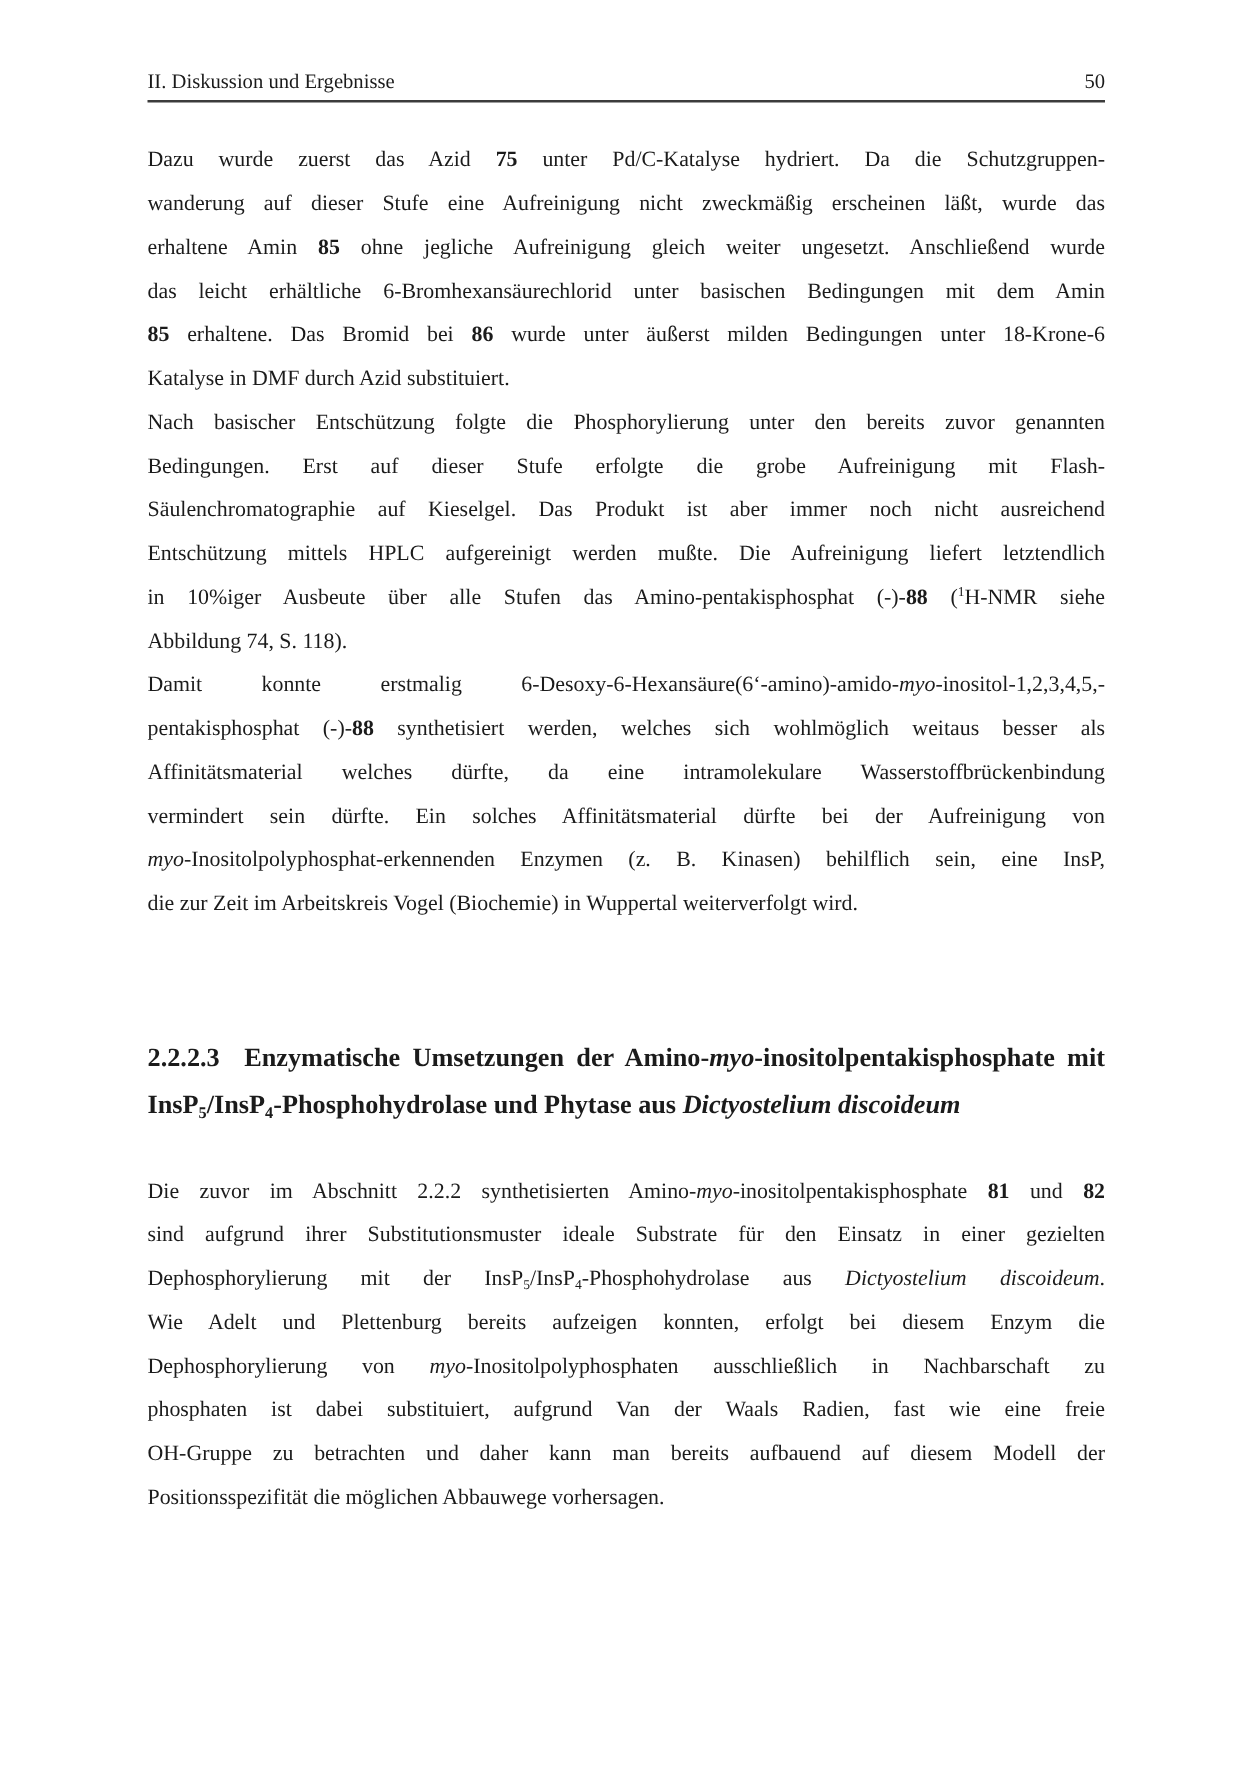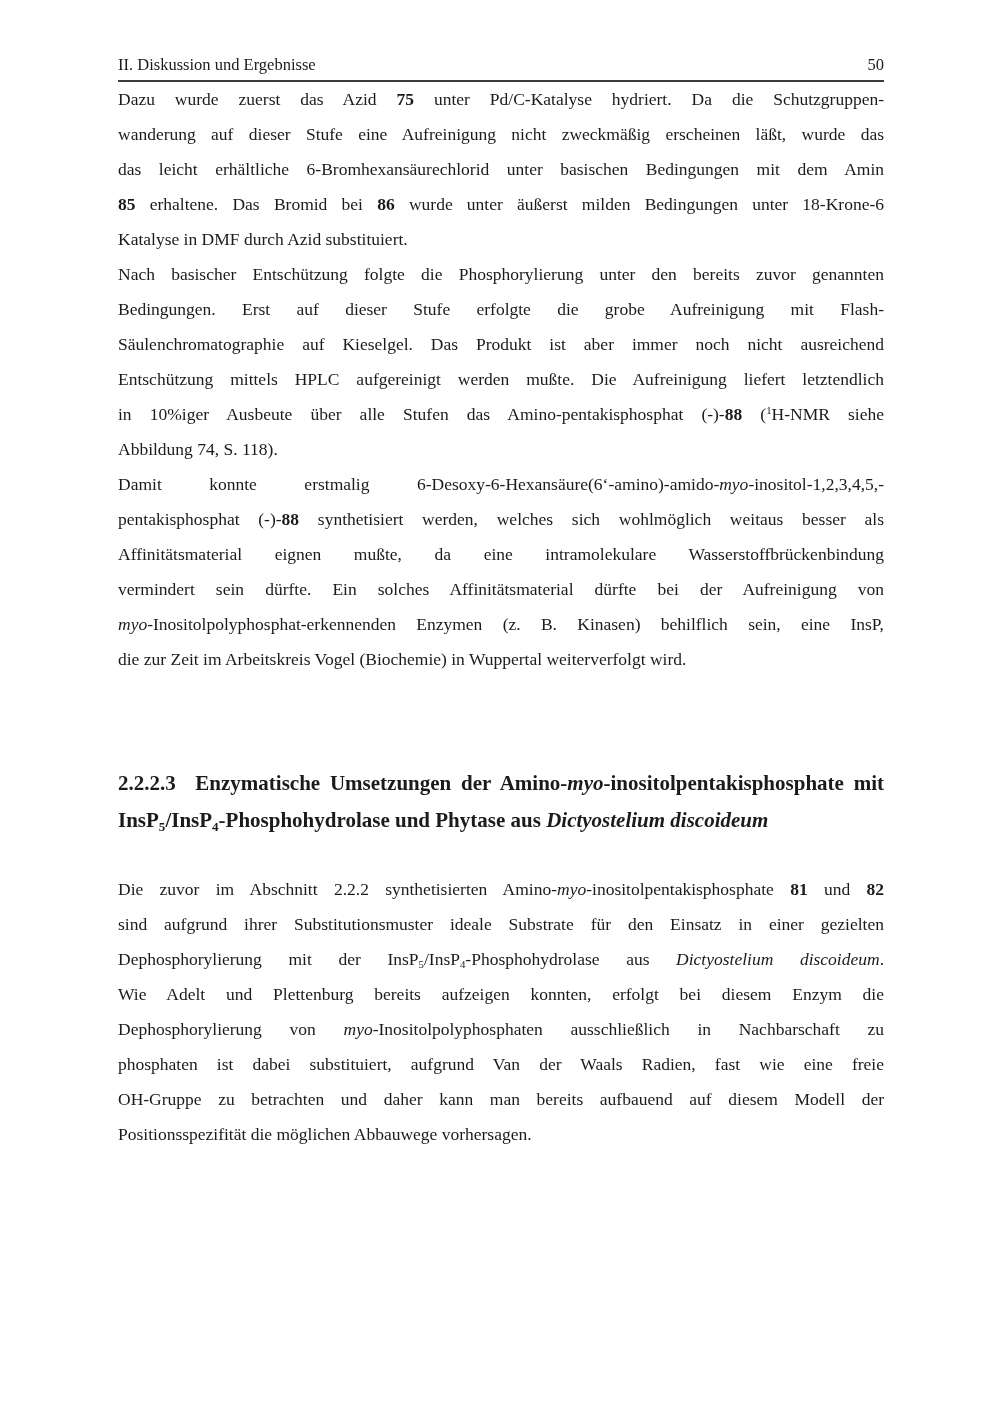--- a/index.html
+++ b/index.html
@@ -20,20 +20,21 @@
   .page-header {
     display: flex;
     justify-content: space-between;
     align-items: flex-end;
     font-size: 16.5px;
     line-height: 20px;
     padding-bottom: 5px;
     border-bottom: 2px solid #3c3c3c;
   }
   .page-body {
+    margin-top: 28px;
     font-size: 17.5px;
   }
   .line {
     line-height: 35px;
     height: 35px;
     overflow: hidden;
     text-align: justify;
     text-align-last: justify;
   }
   .line.last {
@@ -72,36 +73,37 @@
 <div class="page">
   <header class="page-header">
     <span>II. Diskussion und Ergebnisse</span>
     <span>50</span>
   </header>
 
   <main class="page-body">
     <section class="para">
         <div class="line"><span>Dazu wurde zuerst das Azid </span><span class="b">75</span><span> unter Pd/C-Katalyse hydriert. Da die Schutzgruppen-</span></div>
         <div class="line"><span>wanderung auf dieser Stufe eine Aufreinigung nicht zweckmäßig erscheinen läßt, wurde das</span></div>
+        <div class="line"><span>erhaltene Amin </span><span class="b">85</span><span> ohne jegliche Aufreinigung gleich weiter ungesetzt. Anschließend wurde</span></div>
         <div class="line"><span>das leicht erhältliche 6-Bromhexansäurechlorid unter basischen Bedingungen mit dem Amin</span></div>
         <div class="line"><span class="b">85</span><span> erhaltene. Das Bromid bei </span><span class="b">86</span><span> wurde unter äußerst milden Bedingungen unter 18-Krone-6</span></div>
         <div class="line last"><span>Katalyse in DMF durch Azid substituiert.</span></div>
       </section>
     <section class="para">
         <div class="line"><span>Nach basischer Entschützung folgte die Phosphorylierung unter den bereits zuvor genannten</span></div>
         <div class="line"><span>Bedingungen. Erst auf dieser Stufe erfolgte die grobe Aufreinigung mit Flash-</span></div>
         <div class="line"><span>Säulenchromatographie auf Kieselgel. Das Produkt ist aber immer noch nicht ausreichend</span></div>
         <div class="line"><span>Entschützung mittels HPLC aufgereinigt werden mußte. Die Aufreinigung liefert letztendlich</span></div>
         <div class="line"><span>in 10%iger Ausbeute über alle Stufen das Amino-pentakisphosphat (-)-</span><span class="b">88</span><span> (</span><span class="sup">1</span><span>H-NMR siehe</span></div>
         <div class="line last"><span>Abbildung 74, S. 118).</span></div>
       </section>
     <section class="para">
         <div class="line"><span>Damit konnte erstmalig 6-Desoxy-6-Hexansäure(6‘-amino)-amido-</span><span class="i">myo</span><span>-inositol-1,2,3,4,5,-</span></div>
         <div class="line"><span>pentakisphosphat (-)-</span><span class="b">88</span><span> synthetisiert werden, welches sich wohlmöglich weitaus besser als</span></div>
-        <div class="line"><span>Affinitätsmaterial eignen mußte, da eine intramolekulare Wasserstoffbrückenbindung</span></div>
+        <div class="line"><span>Affinitätsmaterial welches dürfte, da eine intramolekulare Wasserstoffbrückenbindung</span></div>
         <div class="line"><span>vermindert sein dürfte. Ein solches Affinitätsmaterial dürfte bei der Aufreinigung von</span></div>
         <div class="line"><span class="i">myo</span><span>-Inositolpolyphosphat-erkennenden Enzymen (z. B. Kinasen) behilflich sein, eine InsP,</span></div>
         <div class="line last"><span>die zur Zeit im Arbeitskreis Vogel (Biochemie) in Wuppertal weiterverfolgt wird.</span></div>
       </section>
     <h2 class="heading">
         <div class="line"><span>2.2.2.3&nbsp; Enzymatische Umsetzungen der Amino-</span><span class="i">myo</span><span>-inositolpentakisphosphate mit der</span></div>
         <div class="line last"><span>InsP</span><span class="sub">5</span><span>/InsP</span><span class="sub">4</span><span>-Phosphohydrolase und Phytase aus </span><span class="i">Dictyostelium discoideum</span></div>
       </h2>
     <section class="para para-after-heading">
         <div class="line"><span>Die zuvor im Abschnitt 2.2.2 synthetisierten Amino-</span><span class="i">myo</span><span>-inositolpentakisphosphate </span><span class="b">81</span><span> und </span><span class="b">82</span></div>

